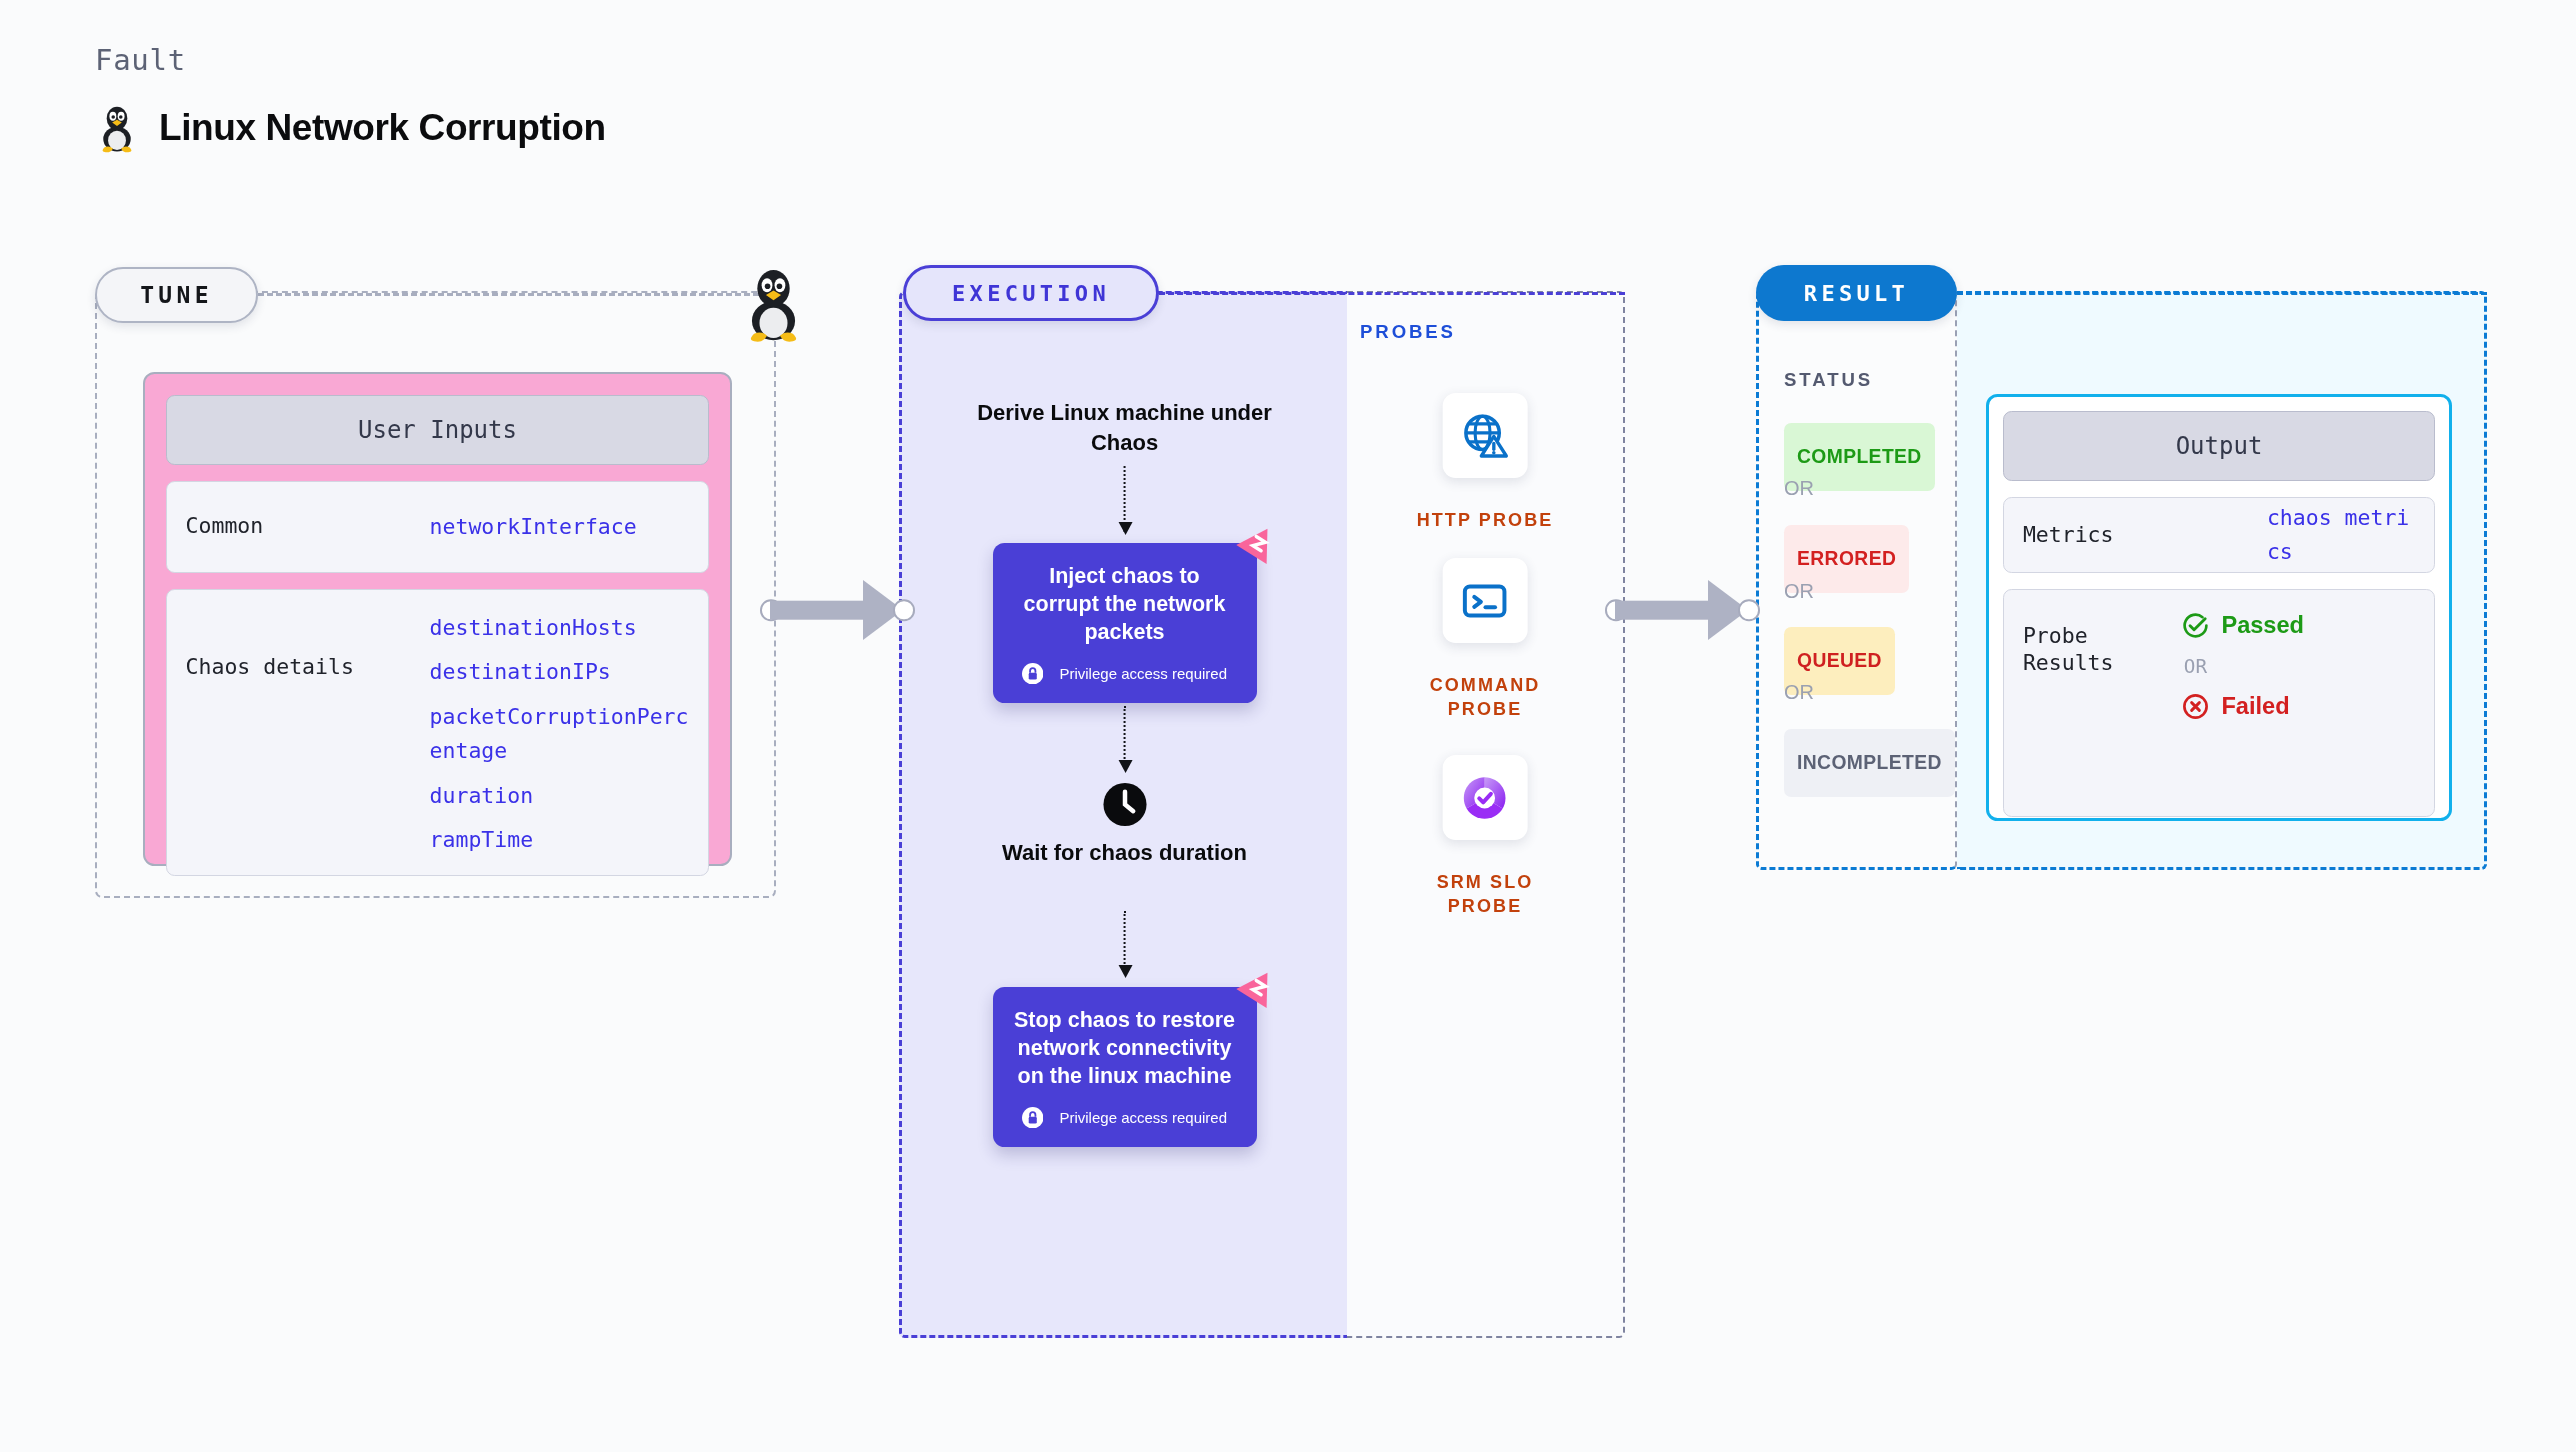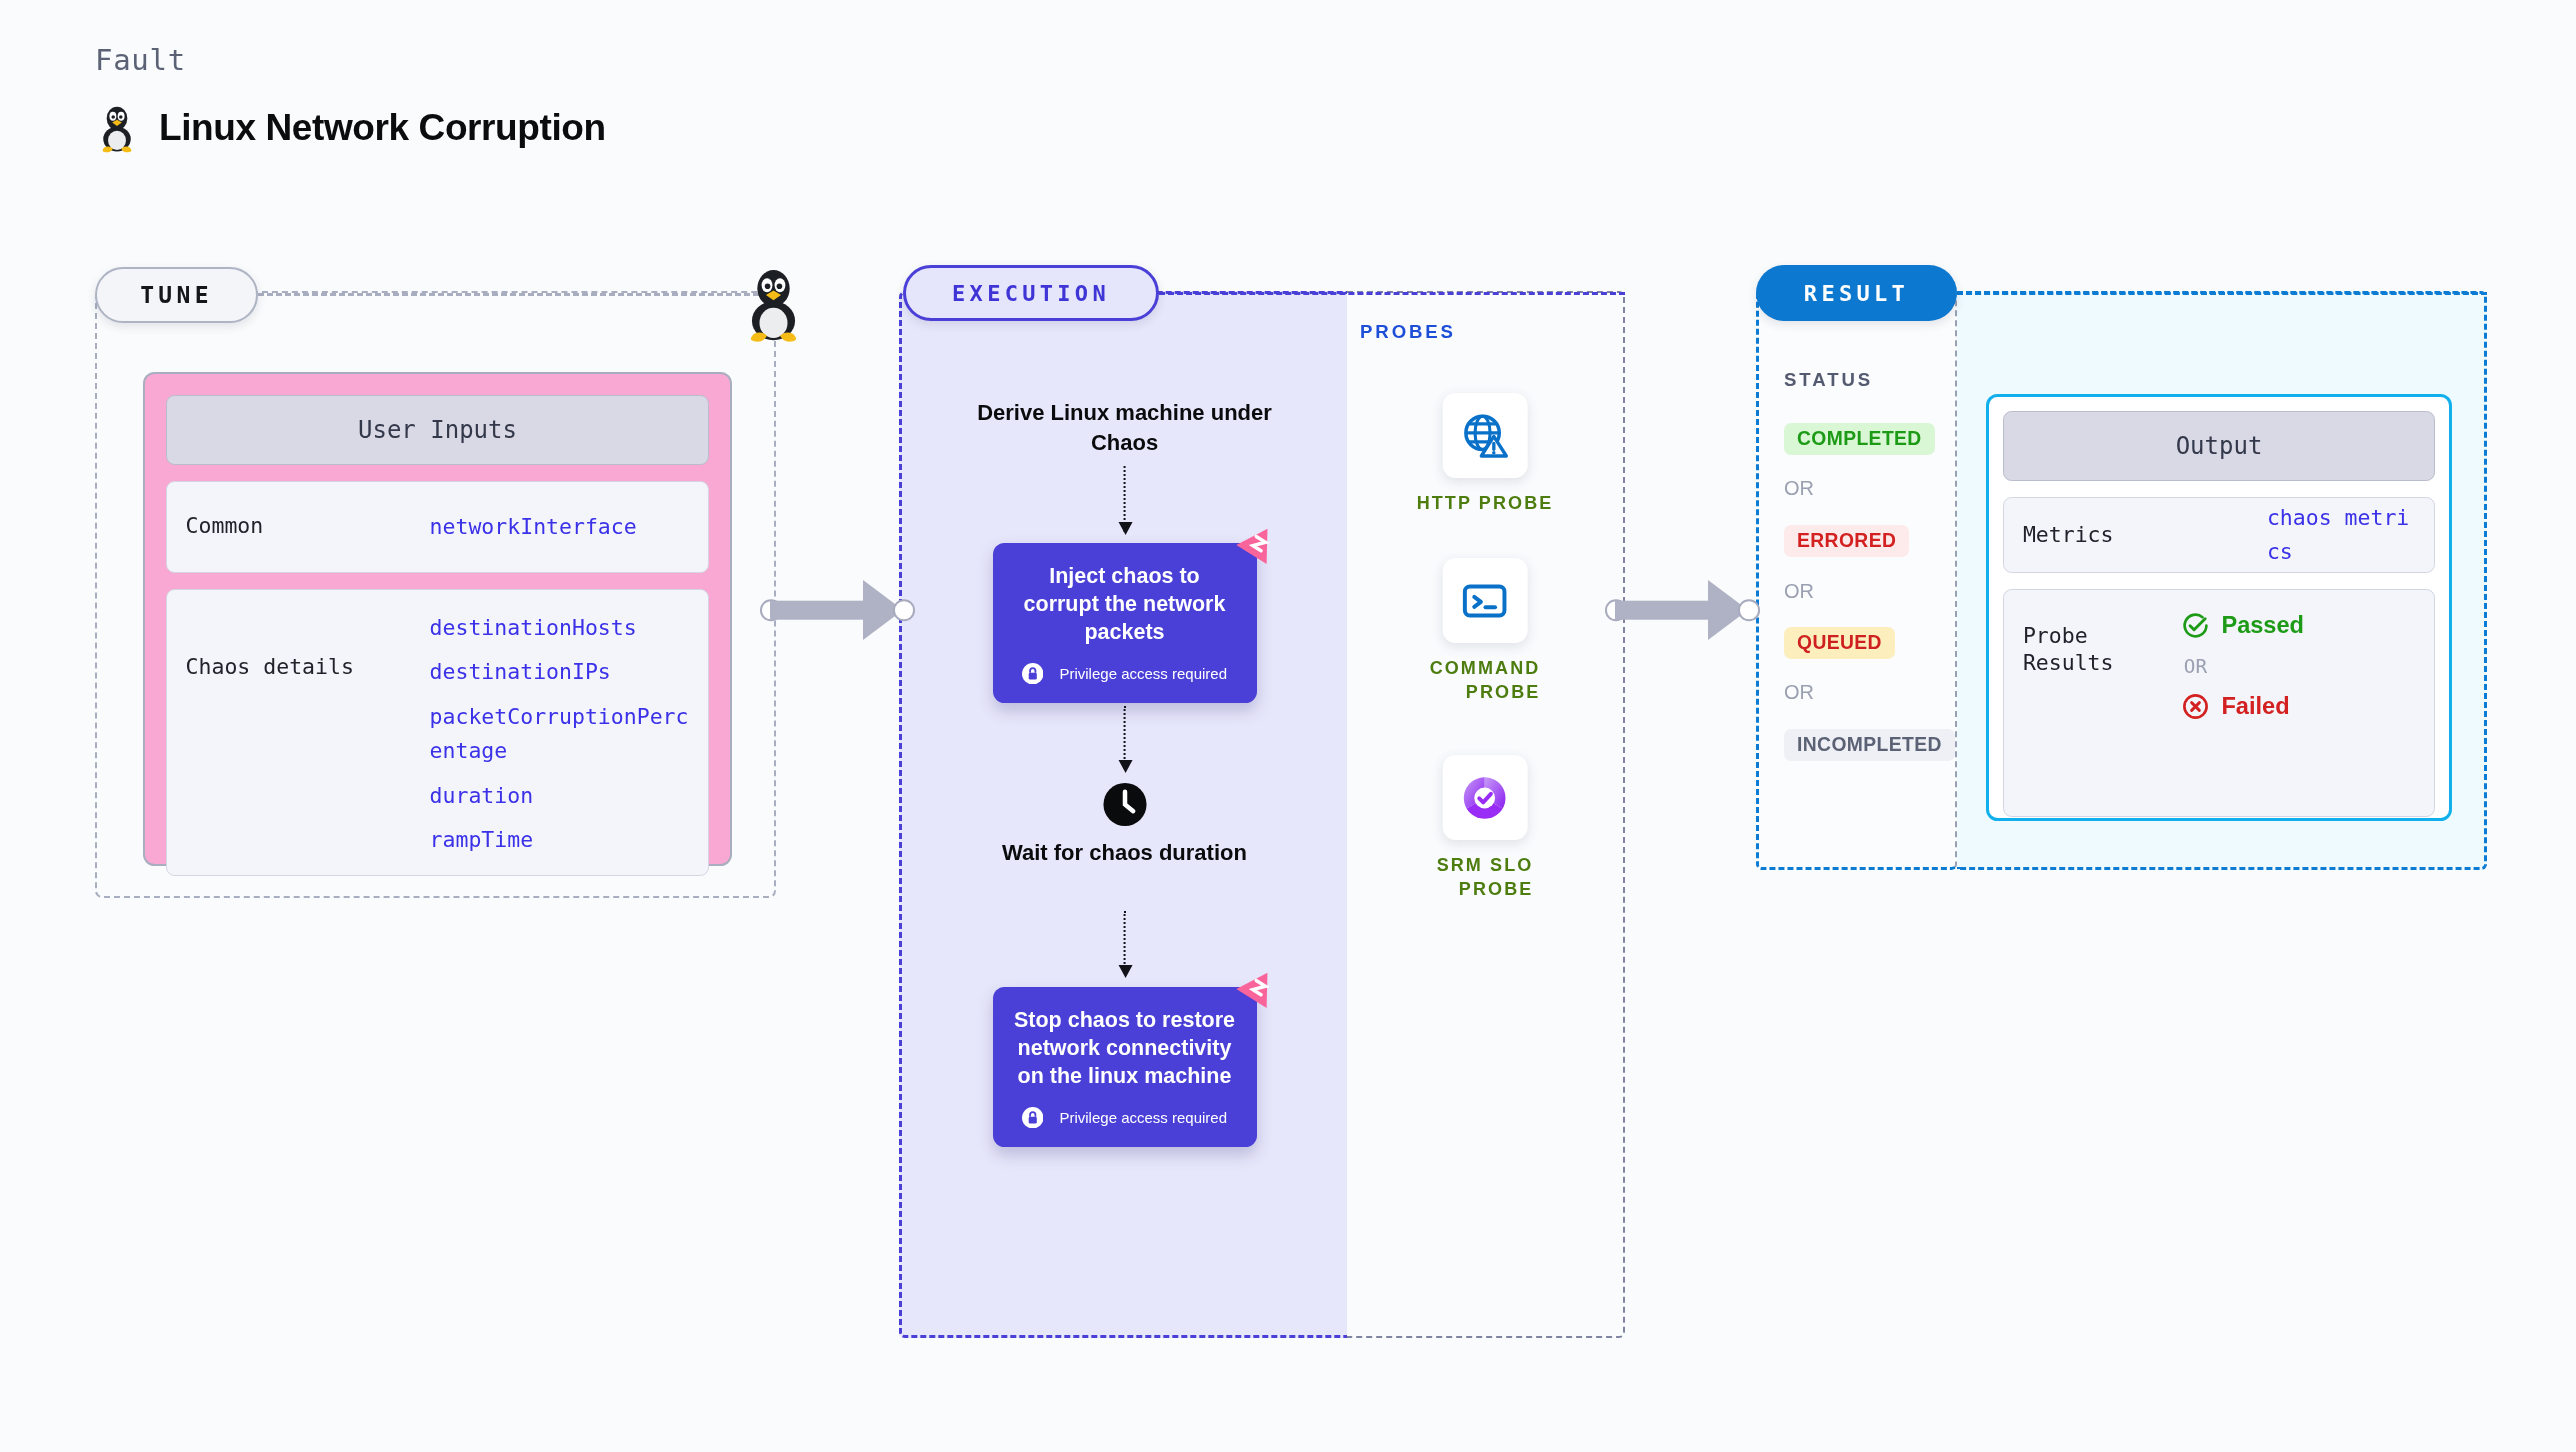--- a/index.html
+++ b/index.html
@@ -279,26 +279,26 @@
     align-items: center;
   }
   .probe-icon-box {
     width: 85px; height: 85px;
     background: #fff;
     border-radius: 13px;
     box-shadow: 0 3.6px 11.5px rgba(40,48,80,.12);
     display: flex; align-items: center; justify-content: center;
   }
   .probe-label {
-    margin-top: 13px;
-    text-align: right;
+    margin-top: 30px;
+    text-align: center;
     font-size: 18px;
     font-weight: bold;
     letter-spacing: 2.1px;
-    color: #4d7c0f;
+    color: #c2410c;
     line-height: 1.35;
     white-space: pre-line;
   }
 
   
   #status-region {
     position: absolute;
     left: 1756px; top: 291px;
     width: 201px; height: 579px;
     border: 3.6px dashed #0b7bd4;
@@ -336,21 +336,21 @@
     font-size: 18.6px;
     font-weight: bold;
     letter-spacing: 2.9px;
     color: #545a70;
     z-index: 3;
   }
   .status-badge {
     position: absolute;
     left: 1784px;
     border-radius: 7.2px;
-    padding: 5px 13px;
+    padding: 23px 13px;
     font-size: 19.3px;
     font-weight: bold;
     letter-spacing: 0.4px;
   }
   .status-or {
     position: absolute;
     left: 1784px;
     font-size: 20px;
     color: #9aa0b1;
   }

